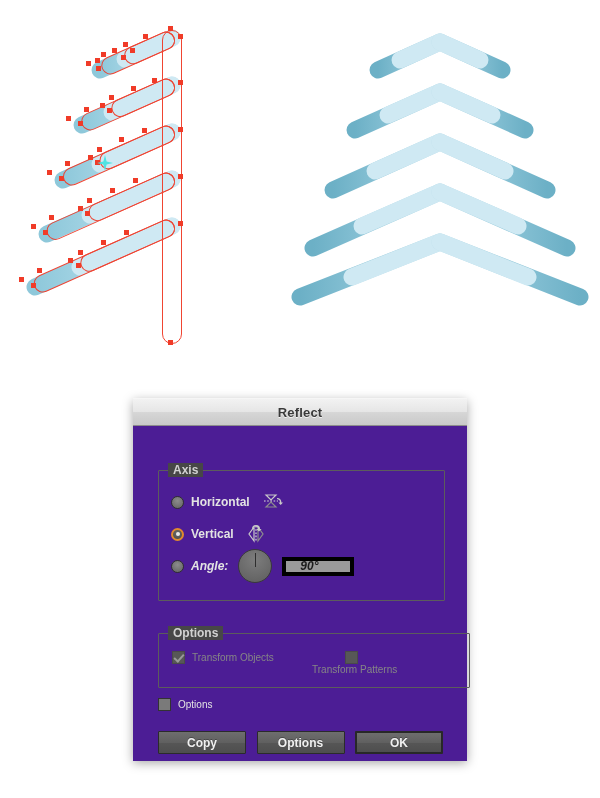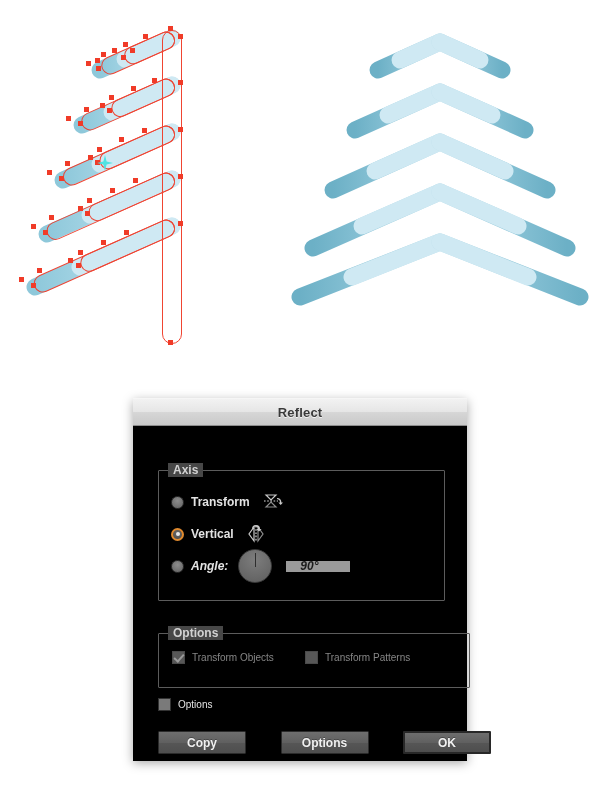--- a/index.html
+++ b/index.html
@@ -56,21 +56,21 @@
     font-weight: bold;
     color: #3a3a3a;
     letter-spacing: 0.2px;
     text-shadow: 0 1px 0 rgba(255,255,255,0.75);
   }
 
   #dialog-body {
     padding: 0;
     position: relative;
     height: 335px;
-    background: #000000;
+    background: #4c1d95;
   }
 
   
   .group-box {
     position: absolute;
     border: 1px solid #5c5c5c;
     border-radius: 1px;
   }
   .group-legend {
     position: absolute;
@@ -187,21 +187,21 @@
     flex: 0 0 auto;
   }
 
   
   .check-row {
     position: absolute;
     display: flex;
     align-items: center;
   }
   #row-transform-objects  { left: 13px; top: 17px; }
-  #row-transform-patterns { left: 146px; top: 17px; }
+  #row-transform-patterns { left: 146px; top: 17px; flex-direction: column; }
   #row-preview            { left: 25px; top: 272px; }
 
   .checkbox {
     width: 13px;
     height: 13px;
     background: #7a7a7a;
     border: 1px solid #333333;
     box-sizing: border-box;
     flex: 0 0 auto;
     position: relative;
@@ -231,21 +231,21 @@
     color: #e3e3e3;
     white-space: nowrap;
   }
   .check-label.disabled { color: #868686; }
 
   
   #button-row {
     position: absolute;
     left: 25px;
     top: 305px;
-    width: 333px;
+    width: 285px;
     display: flex;
     justify-content: space-between;
   }
   .dlg-button {
     width: 88px;
     height: 23px;
     border: 1px solid #2b2b2b;
     box-sizing: border-box;
     background: linear-gradient(to bottom, #6e6e6e 0%, #606060 50%, #565656 51%, #4e4e4e 100%);
     color: #f0f0f0;
@@ -474,21 +474,21 @@
     <span id="dialog-title">Reflect</span>
   </div>
 
   <div id="dialog-body">
 
     <div class="group-box" id="axis-group">
       <div class="group-legend">Axis</div>
 
       <div class="radio-row" id="row-horizontal">
         <span class="radio"></span>
-        <span class="radio-label">Transform</span>
+        <span class="radio-label">Horizontal</span>
         <span class="axis-icon">
           <svg width="20" height="18" viewBox="0 0 20 18">
 
             <path d="M3,2 L13,2 L8,7 Z" fill="none" stroke="#c9c9c9" stroke-width="1.2"></path>
             <path d="M3,14 L13,14 L8,9 Z" fill="none" stroke="#8e8e8e" stroke-width="1.2"></path>
             <line x1="1" y1="8" x2="15" y2="8" stroke="#dcdcdc" stroke-width="1.2" stroke-dasharray="1.6 1.6"></line>
             <path d="M14,6 a3.5,3.5 0 0 1 3,3.5 l-1.6,0 l2.3,2.6 l2.3,-2.6 l-1.6,0 a4.6,4.6 0 0 0 -4.4,-4.6 Z" fill="#c9c9c9"></path>
           </svg>
         </span>
       </div>

